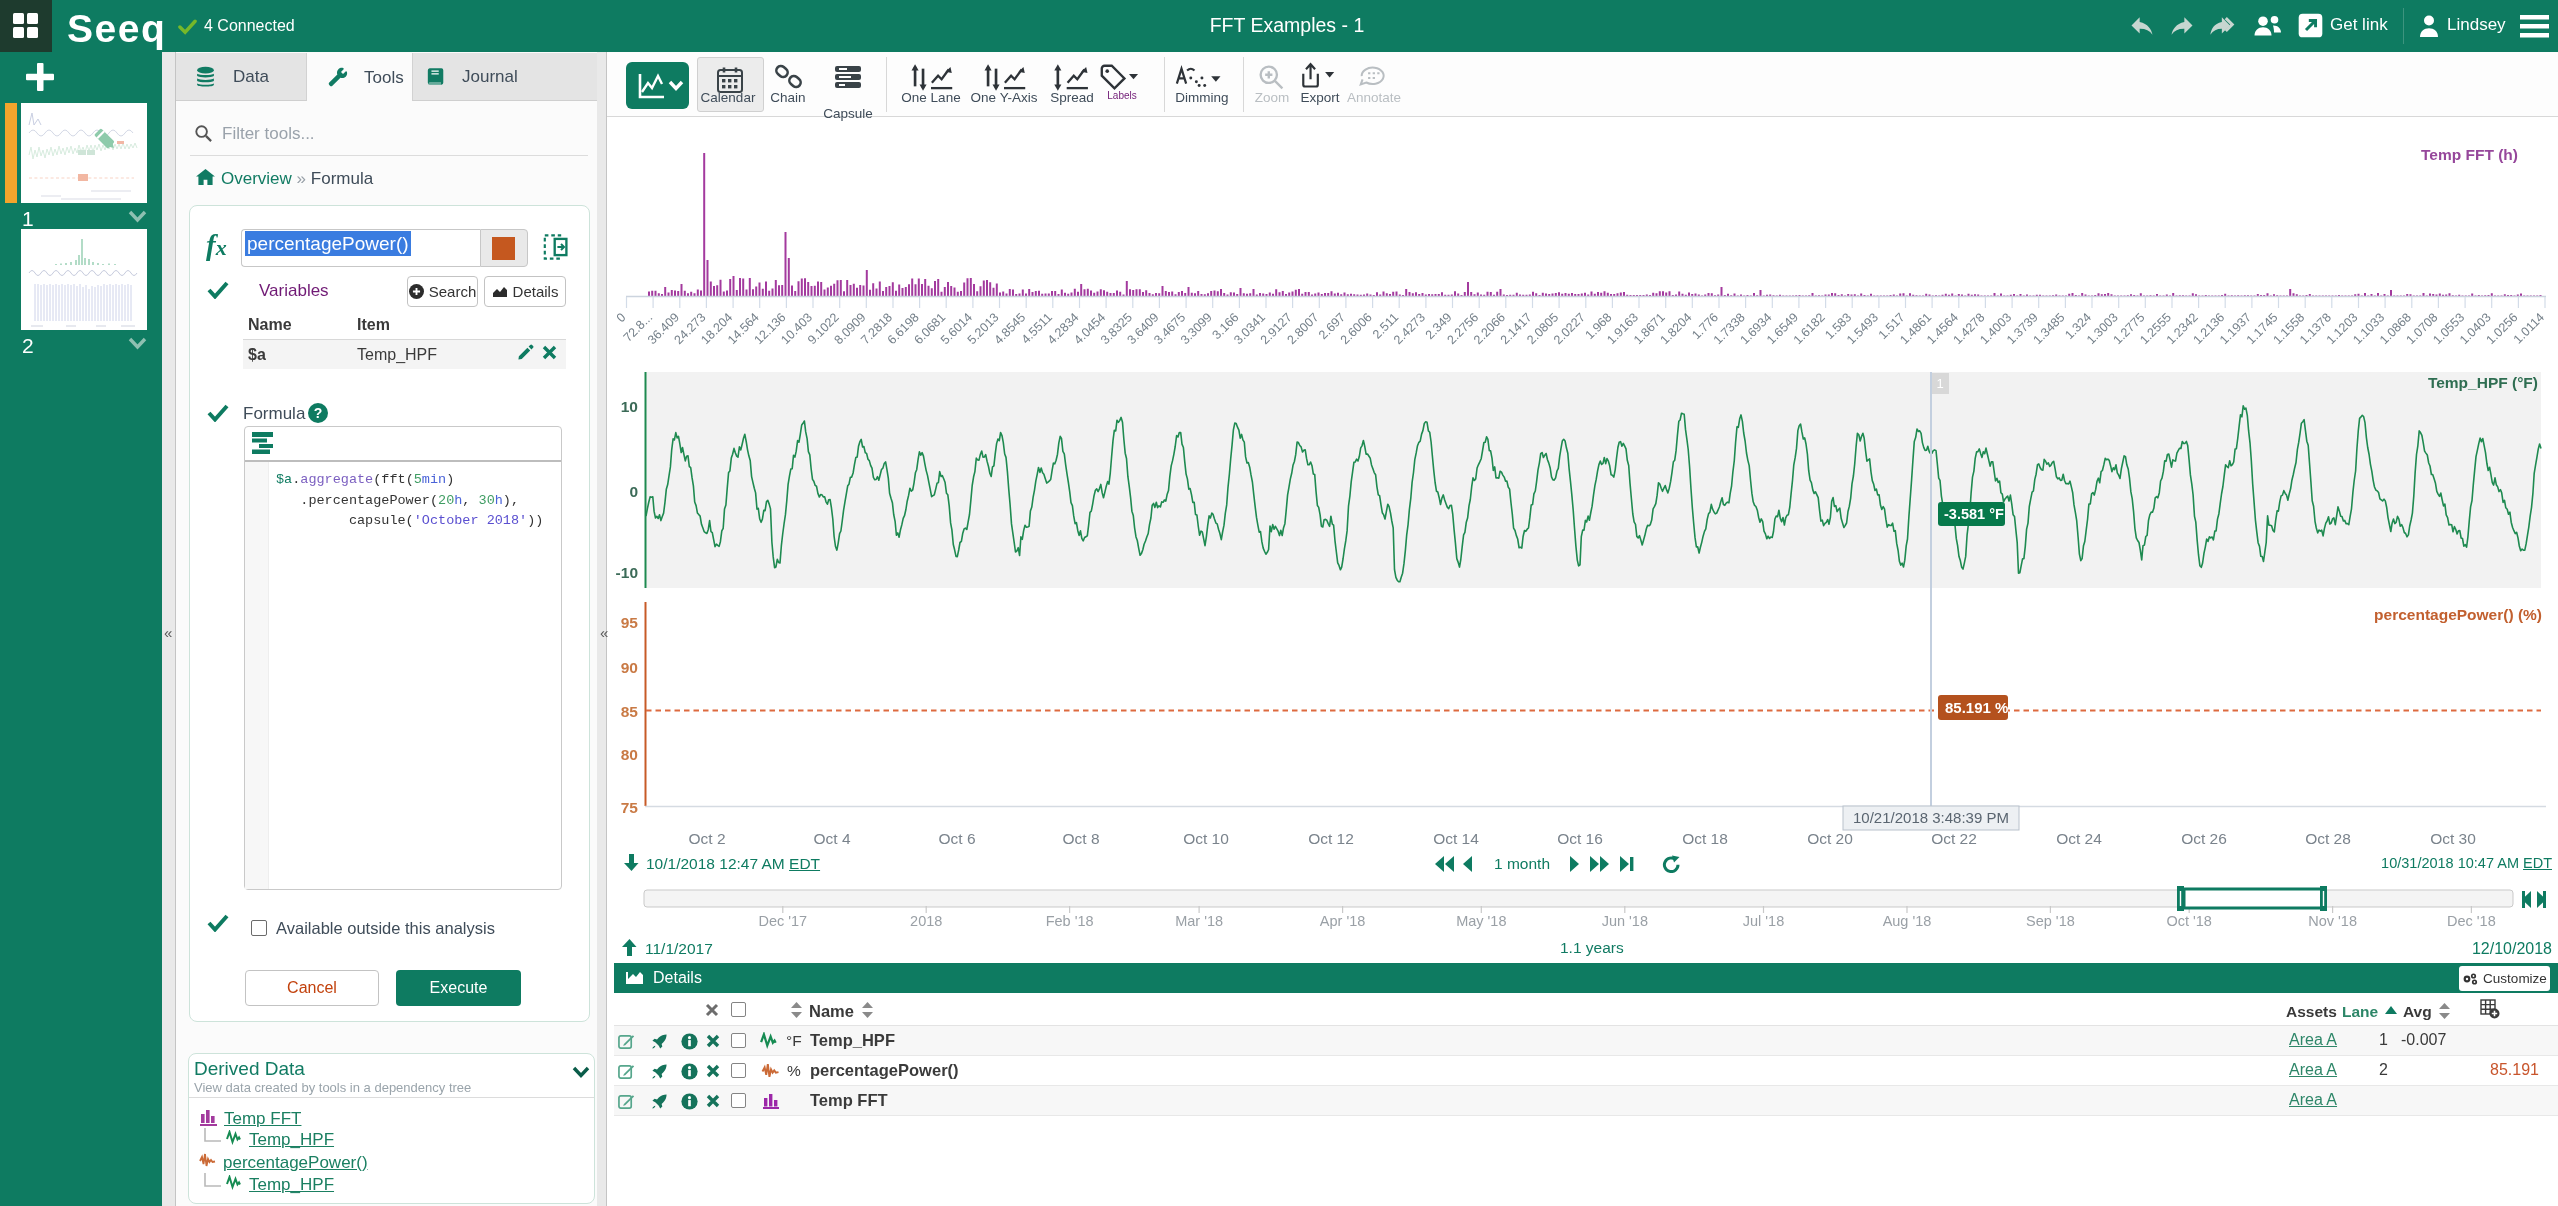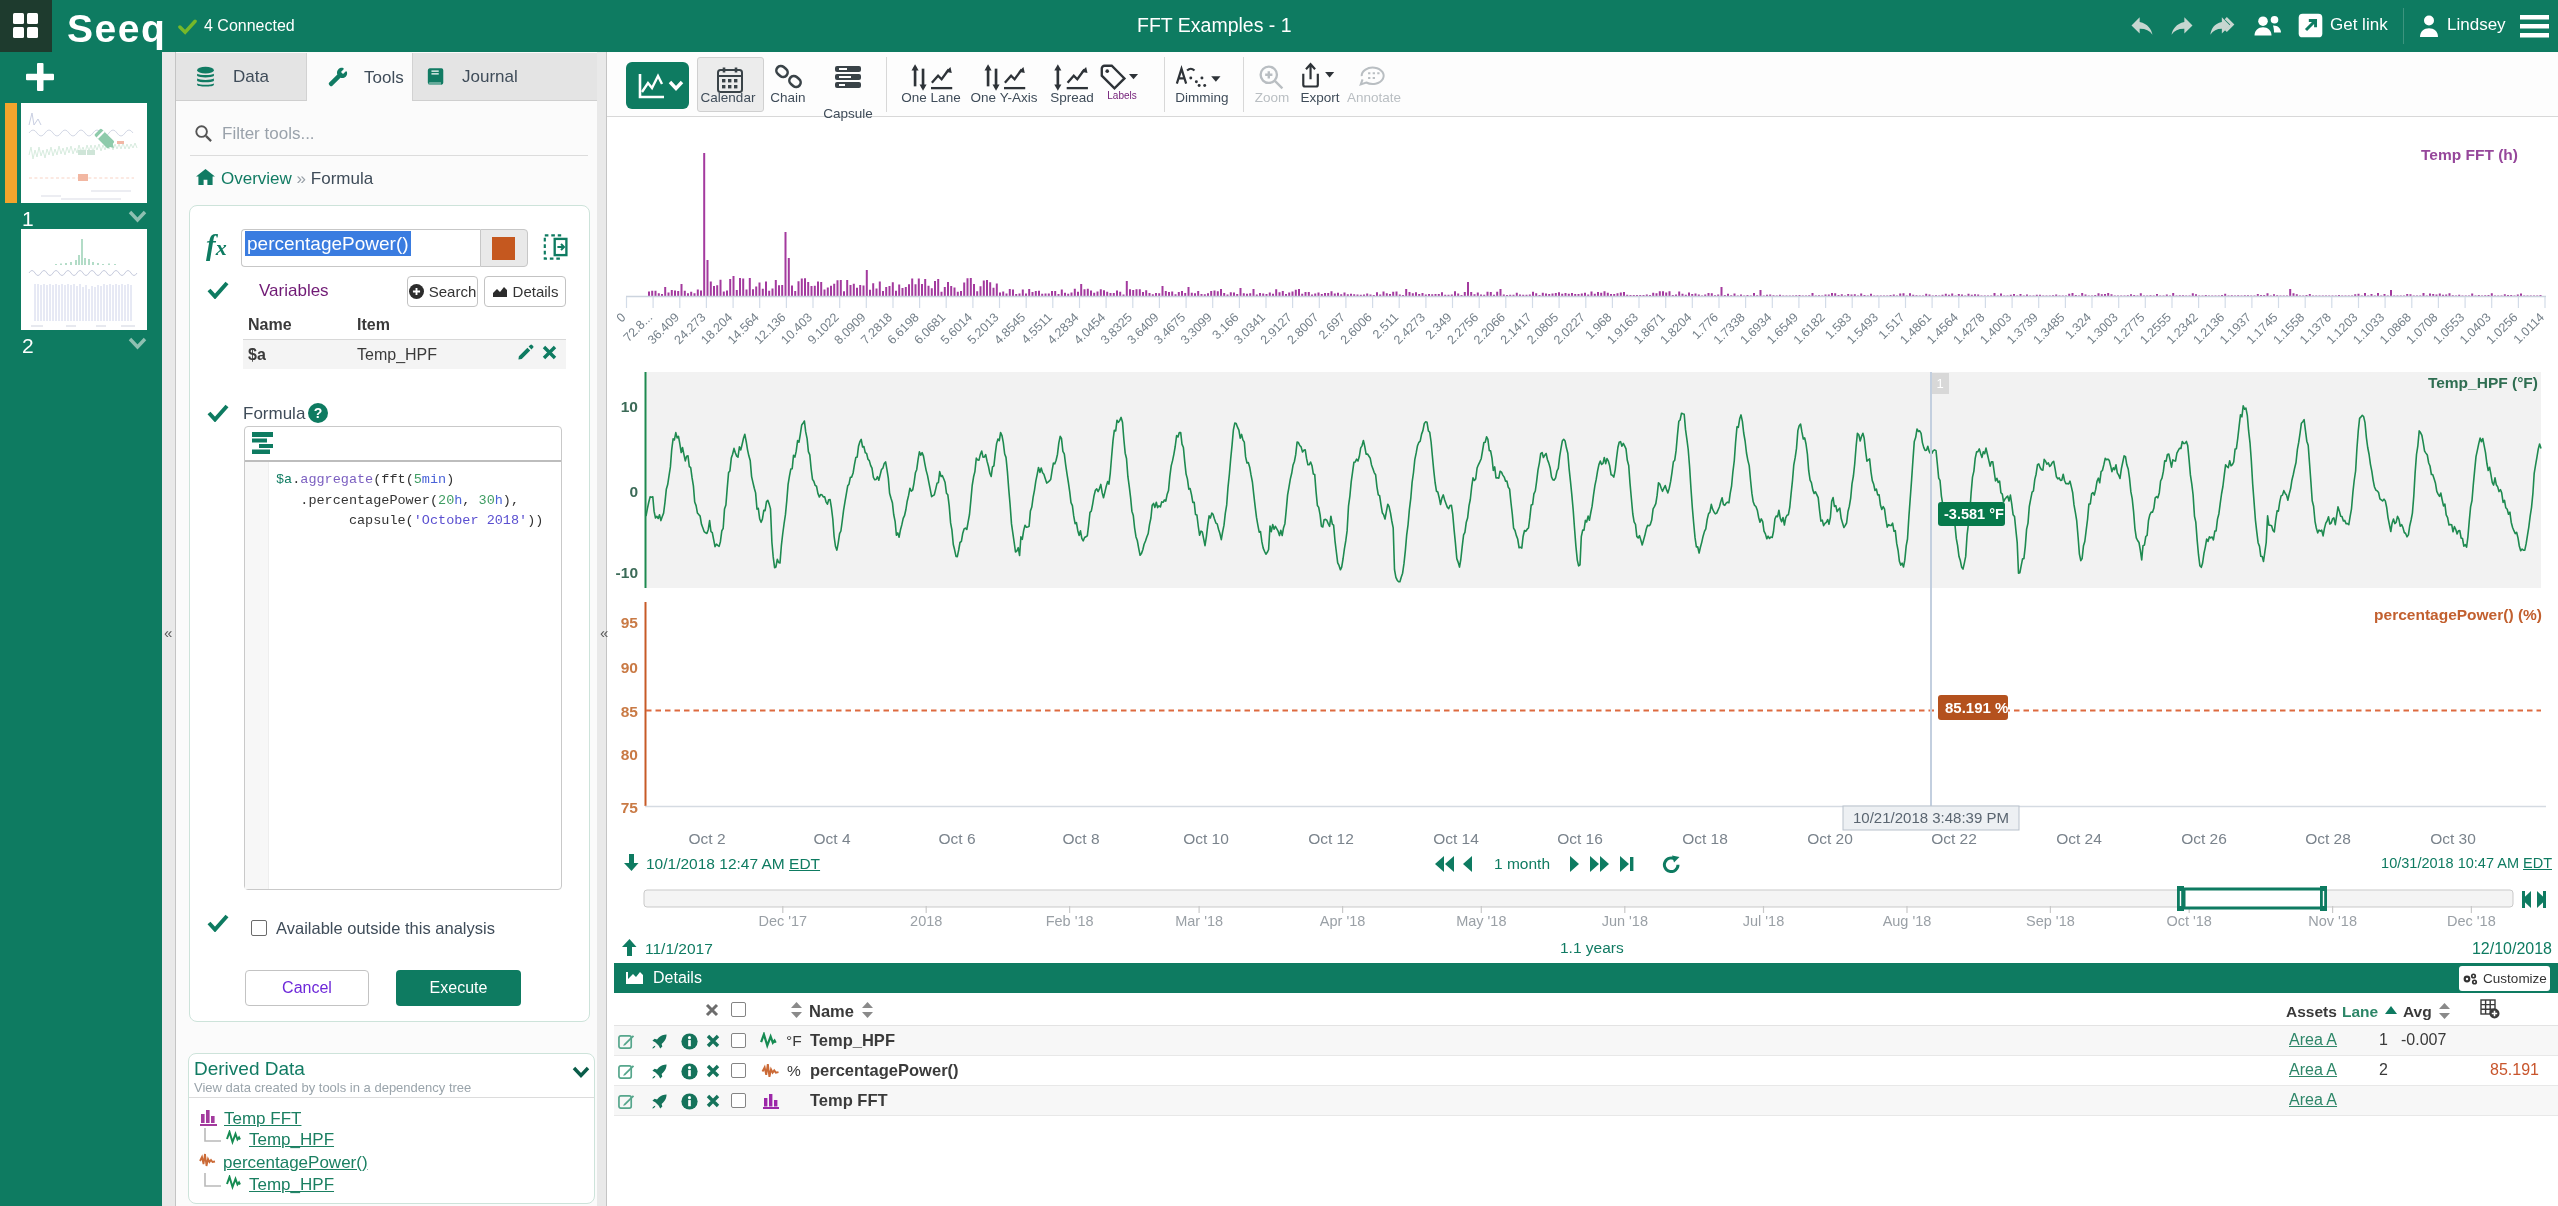--- a/index.html
+++ b/index.html
@@ -23,21 +23,21 @@
   </g>
     </svg>
 </div>
 <div class="abs" style="left:67px;top:7px;color:#fff;font-size:39px;font-weight:700;letter-spacing:1.5px;">Seeq</div>
 <div class="abs flex" style="left:178px;top:14px;height:24px;">
   <svg width="19" height="19" viewBox="0 0 20 20">
       <path d="M2 10.5 L7.5 16 L18 4.5" stroke="#76b82a" stroke-width="3.6" fill="none" stroke-linecap="round"></path>
     </svg>
   <span style="color:#fff;font-size:16px;margin-left:7px;">4 Connected</span>
 </div>
-<div class="abs" style="left:1137px;top:14px;width:300px;color:#fff;font-size:19.5px;">FFT Examples - 1</div>
+<div class="abs" style="left:1137px;top:14px;width:300px;color:#fff;font-size:19.5px;text-align:center;">FFT Examples - 1</div>
 
 <svg class="abs" style="left:2128px;top:12px;" width="28" height="28" viewBox="0 0 24 24">
     <path fill="#c7d6d0" d="M10 8.5V4.5L3 11.5l7 7v-4.1c5-.1 8.5 1.6 11 5.1-1-5-4-9.5-11-11z"></path>
   </svg>
 <svg class="abs" style="left:2168px;top:12px;" width="28" height="28" viewBox="0 0 24 24">
     <path fill="#c7d6d0" d="M14 8.5V4.5l7 7-7 7v-4.1c-5-.1-8.5 1.6-11 5.1 1-5 4-9.5 11-11z"></path>
   </svg>
 <svg class="abs" style="left:2208px;top:12px;" width="30" height="28" viewBox="0 0 26 24">
     <path fill="#c7d6d0" d="M12 8.5V4.5l7 7-7 7v-4.1c-4-.1-7.5 1.6-10 5.1 1-5 3-9.5 10-11z"></path>
     <path fill="#c7d6d0" d="M17.2 5.6l2-2 7 7-7 7-2-2 5-5z" transform="translate(-1.5,0.9) scale(0.93)"></path>
@@ -273,21 +273,21 @@
 <div class="abs" style="left:245px;top:460px;width:316px;height:2px;background:#bdbdbd;"></div>
 <div class="abs" style="left:245px;top:462px;width:24px;height:427px;background:#f7f7f7;border-right:1px solid #eee;"></div>
 <div class="abs" style="left:276px;top:470px;font-family:'Liberation Mono',monospace;font-size:13.5px;line-height:20.5px;white-space:pre;"><span style="color:#0E7B61;">$a</span><span style="color:#333;">.</span><span style="color:#7b5fc0;">aggregate</span><span style="color:#333;">(fft(</span><span style="color:#3f9d63;">5</span><span style="color:#4a63d8;">min</span><span style="color:#333;">)</span>
 <span style="color:#333;">   .percentagePower(</span><span style="color:#3f9d63;">20</span><span style="color:#4a63d8;">h</span><span style="color:#333;">, </span><span style="color:#3f9d63;">30</span><span style="color:#4a63d8;">h</span><span style="color:#333;">),</span>
 <span style="color:#333;">         capsule(</span><span style="color:#5a4fd0;">'October 2018'</span><span style="color:#333;">))</span></div>
 <svg class="abs" style="left:207px;top:914px;" width="22" height="18" viewBox="0 0 22 18">
     <path d="M2 9 L8 15.5 L20 2" stroke="#0E7B61" stroke-width="4" fill="none"></path>
   </svg>
 <div class="abs" style="left:251px;top:920px;width:16px;height:16px;border:1.5px solid #6b6b6b;border-radius:2px;background:#fff;"></div>
 <div class="abs" style="left:276px;top:919px;font-size:16.5px;color:#3f4c59;">Available outside this analysis</div>
-<div class="abs flex" style="left:245px;top:970px;width:124px;height:36px;border:1px solid #c3c3c3;border-radius:4px;background:#fff;justify-content:center;font-size:16px;color:#6d28d9;">Cancel</div>
+<div class="abs flex" style="left:245px;top:970px;width:134px;height:36px;border:1px solid #c3c3c3;border-radius:4px;background:#fff;justify-content:center;font-size:16px;color:#c2410c;">Cancel</div>
 <div class="abs flex" style="left:396px;top:970px;width:125px;height:36px;border-radius:4px;background:#0E7B61;justify-content:center;font-size:16px;color:#fff;">Execute</div>
 
 <div class="abs" style="left:188px;top:1053px;width:407px;height:151px;background:#fff;border:1px solid #cde3da;border-radius:8px;"></div>
 <div class="abs" style="left:194px;top:1058px;font-size:19px;color:#117B63;">Derived Data</div>
 <svg class="abs" style="left:572px;top:1066px;" width="18" height="12" viewBox="0 0 18 12">
     <path d="M2 2 L9 9.5 L16 2" stroke="#0a5c49" stroke-width="3.4" fill="none"></path>
   </svg>
 <div class="abs" style="left:194px;top:1080px;font-size:13px;color:#9aa4ab;">View data created by tools in a dependency tree</div>
 <div class="abs" style="left:189px;top:1097px;width:405px;height:1px;background:#dcdcdc;"></div>
 <svg class="abs" style="left:199px;top:1108px;" width="19" height="19">

